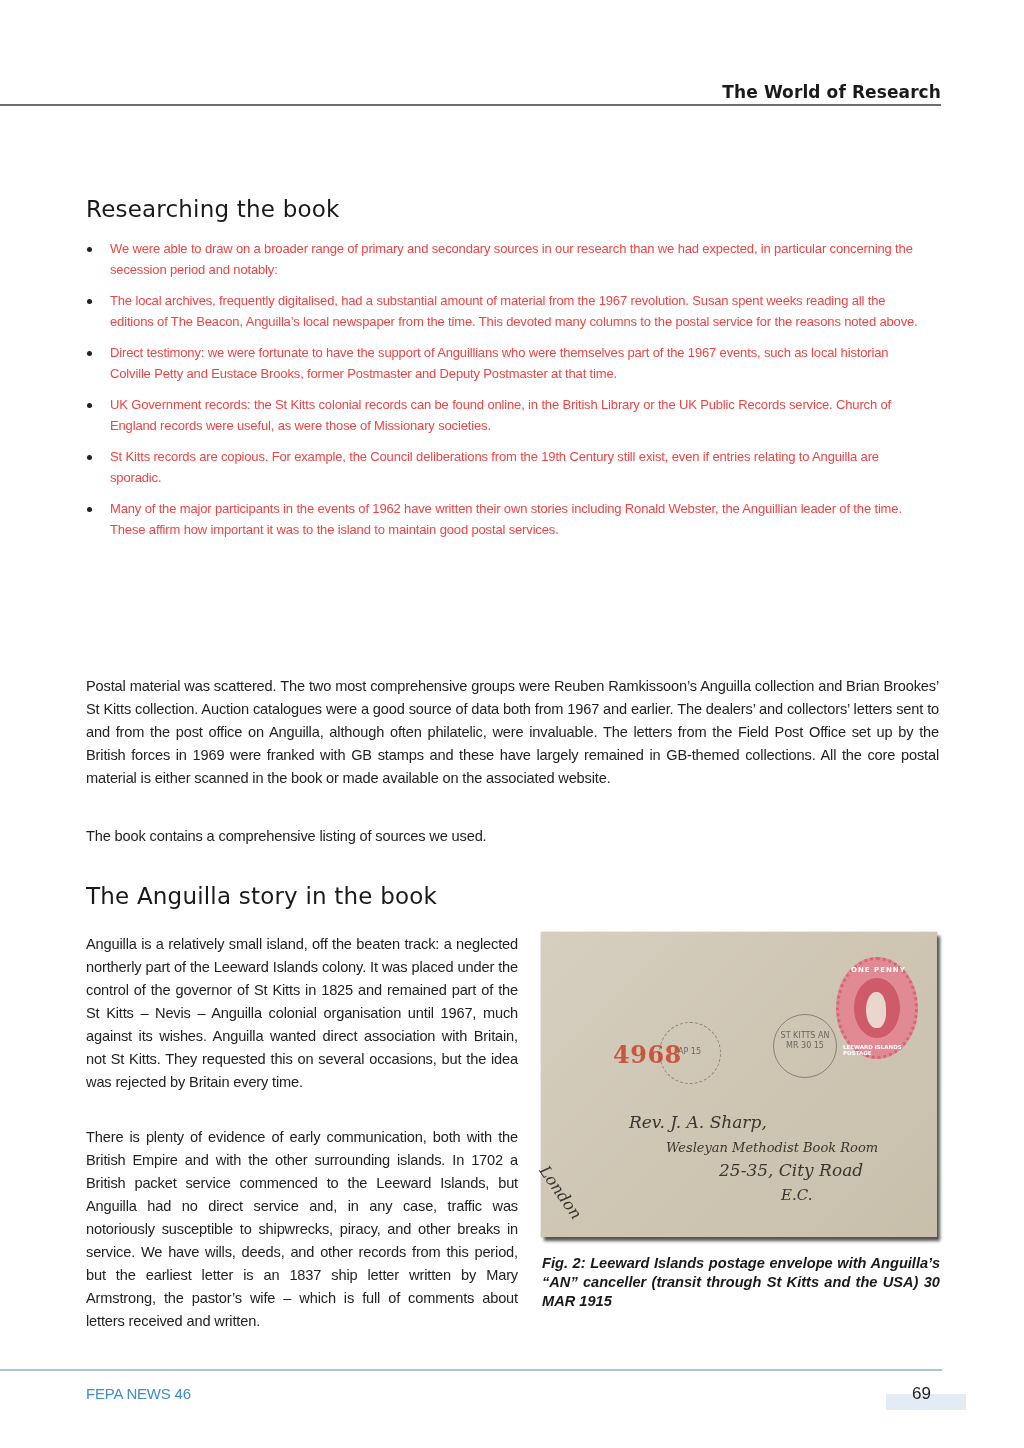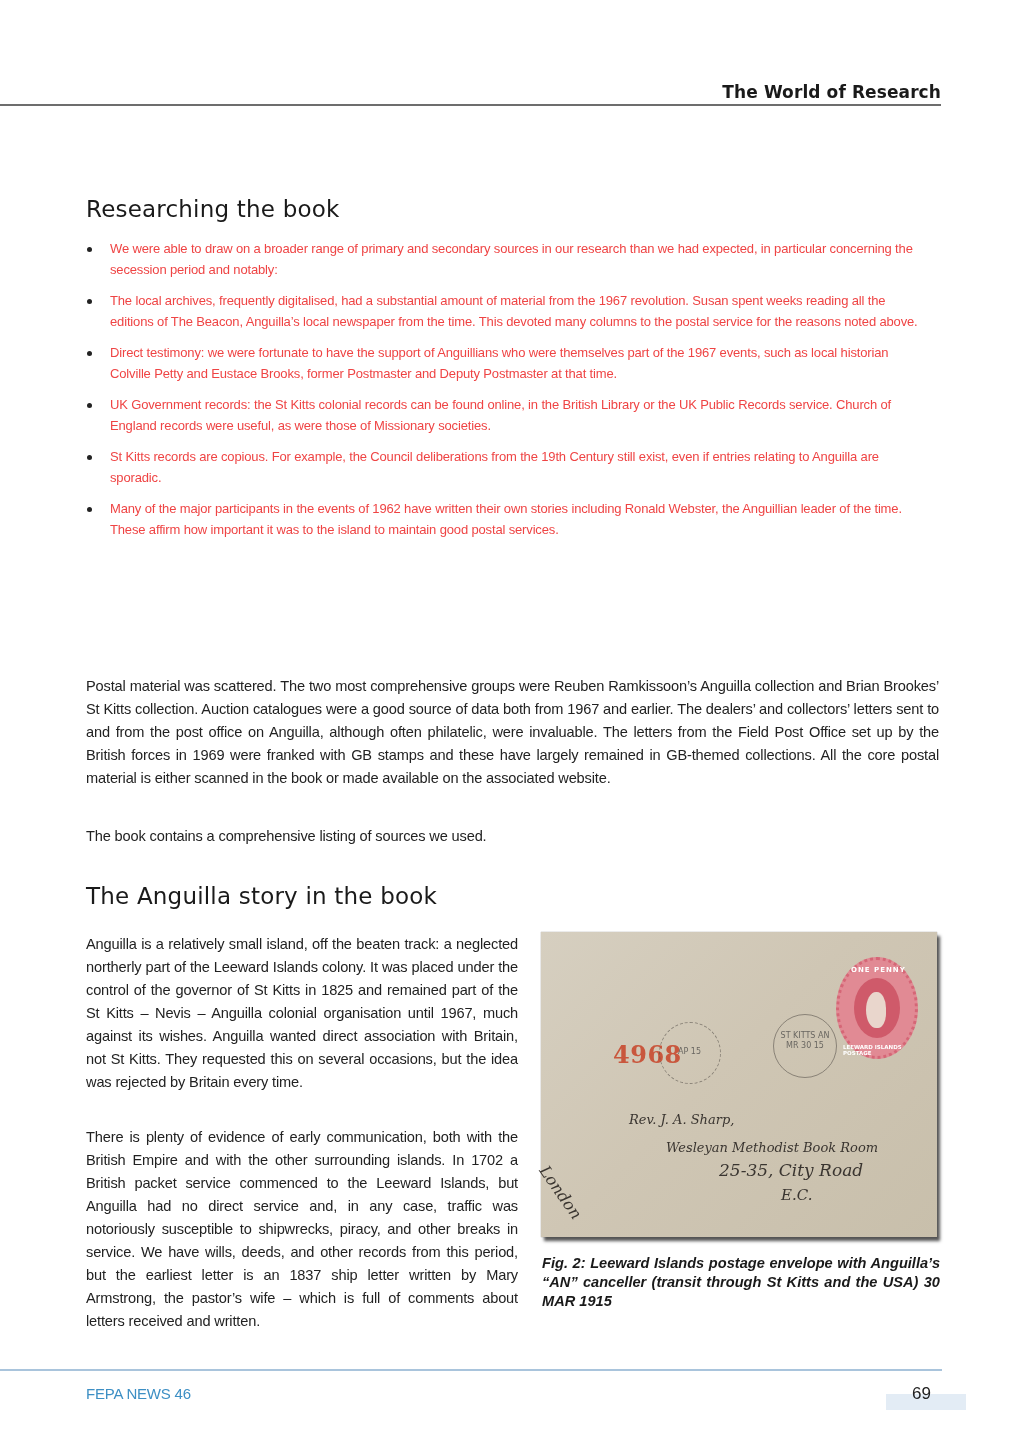--- a/index.html
+++ b/index.html
@@ -65,21 +65,21 @@
   .stamp-oval .txt-bot { position: absolute; left: 4px; top: 84px; font-size: 5.5px; color: #fff; font-weight: bold; }
   .cancel {
     position: absolute; border-radius: 50%; border: 1.5px solid rgba(80,75,70,0.55);
   }
   .cancel.c1 { left: 118px; top: 90px; width: 60px; height: 60px; border-style: dashed; }
   .cancel.c2 { left: 232px; top: 82px; width: 62px; height: 62px; }
   .cancel span { position: absolute; font-size: 8px; color: rgba(60,60,60,0.7); font-family: "DejaVu Sans", sans-serif; }
   .hand {
     position: absolute; font-family: "DejaVu Serif", serif; font-style: italic; color: #3a3530; white-space: nowrap;
   }
-  .hand.l1 { left: 88px; top: 180px; font-size: 13px; }
+  .hand.l1 { left: 88px; top: 180px; font-size: 17px; }
   .hand.l2 { left: 125px; top: 208px; font-size: 13px; }
   .hand.l3 { left: 178px; top: 228px; font-size: 17px; }
   .hand.l4 { left: 240px; top: 254px; font-size: 15px; }
   .hand.london { left: 10px; top: 230px; font-size: 16px; transform: rotate(55deg); transform-origin: left top; }
   .caption {
     position: absolute; left: 542px; top: 1254px; width: 398px; margin: 0;
     font-size: 14.6px; line-height: 19px; font-weight: bold; font-style: italic; text-align: justify; color: #1a1a1a;
     font-family: "Liberation Sans", sans-serif;
   }
   .footer-rule {

